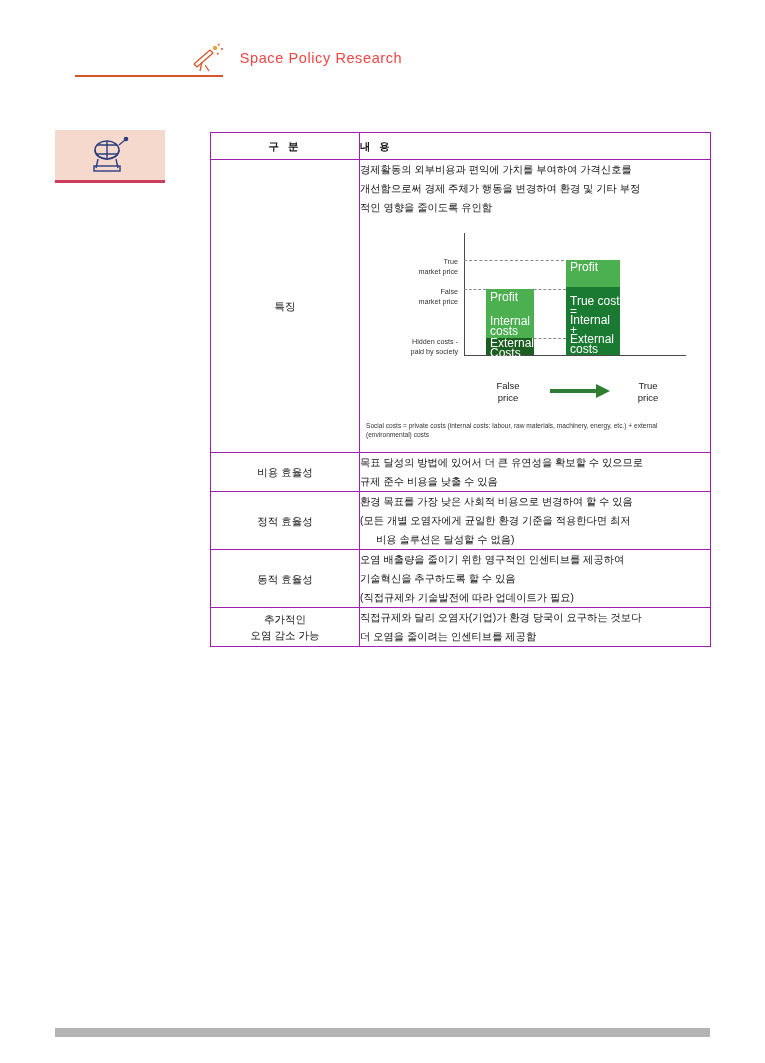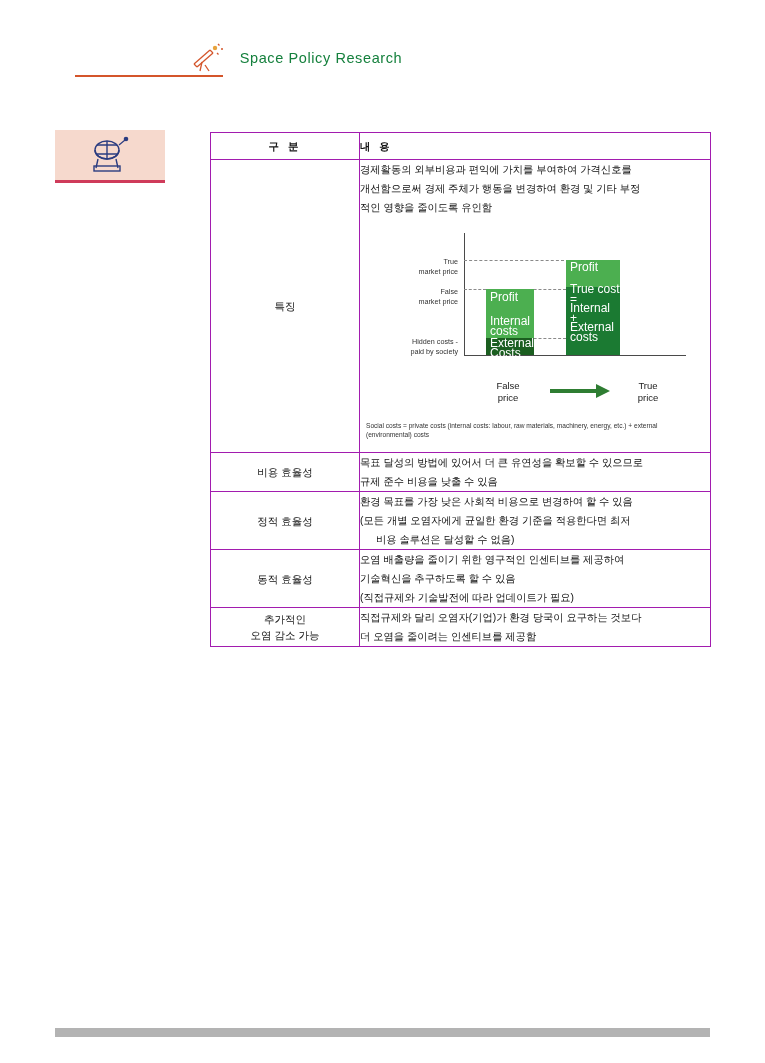--- a/index.html
+++ b/index.html
@@ -54,21 +54,21 @@
     height: 30px;
   }
   .header-title {
     position: absolute;
     left: 0;
     top: 50px;
     width: 642px;
     text-align: center;
     font-size: 14.5px;
     letter-spacing: 0.6px;
-    color: #15803d;
+    color: #ef4444;
   }
 
   
   .chapter-badge {
     position: absolute;
     left: 55px;
     top: 130px;
     width: 110px;
     height: 50px;
     background: #f6d9cd;
@@ -289,21 +289,21 @@
             <div class="bar" style="left:122px; top:113px; width:48px; height:17px; background:#1b5e20;"></div>
             <div class="bar-label" style="left:126px; top:68px;">Profit</div>
             <div class="bar-label" style="left:126px; top:92px;">Internal
 costs</div>
             <div class="bar-label" style="left:126px; top:114px;">External
 Costs</div>
 
             <div class="bar" style="left:202px; top:35px; width:54px; height:27px; background:#4caf50;"></div>
             <div class="bar" style="left:202px; top:62px; width:54px; height:68px; background:#1b7a32;"></div>
             <div class="bar-label" style="left:206px; top:38px;">Profit</div>
-            <div class="bar-label" style="left:206px; top:60px;">True cost
+            <div class="bar-label" style="left:206px; top:72px;">True cost
 =
 Internal
 +
 External
 costs</div>
 
             <div class="arrow-row">
               <div class="arrow-text" style="left:10px; top:0px; width:60px;">False
 price</div>
               <svg style="position:absolute; left:82px; top:4px;" width="62" height="14" viewBox="0 0 62 14">

